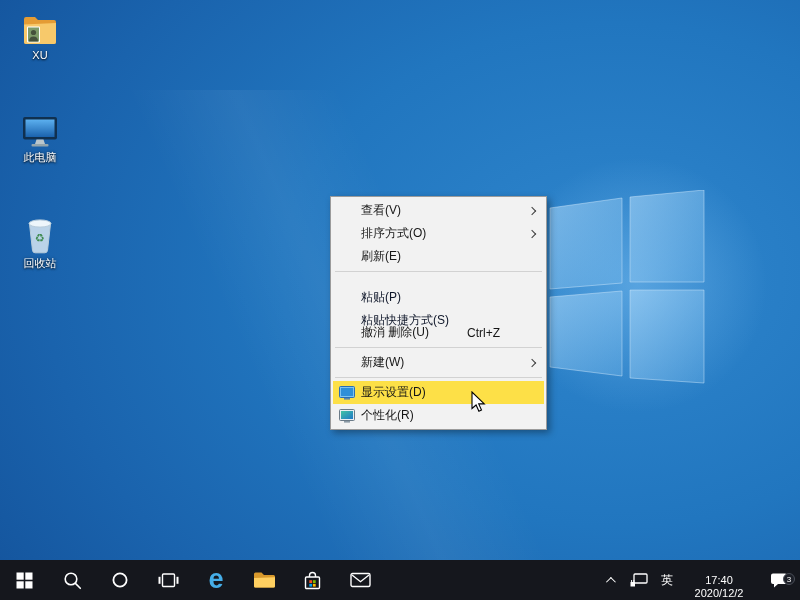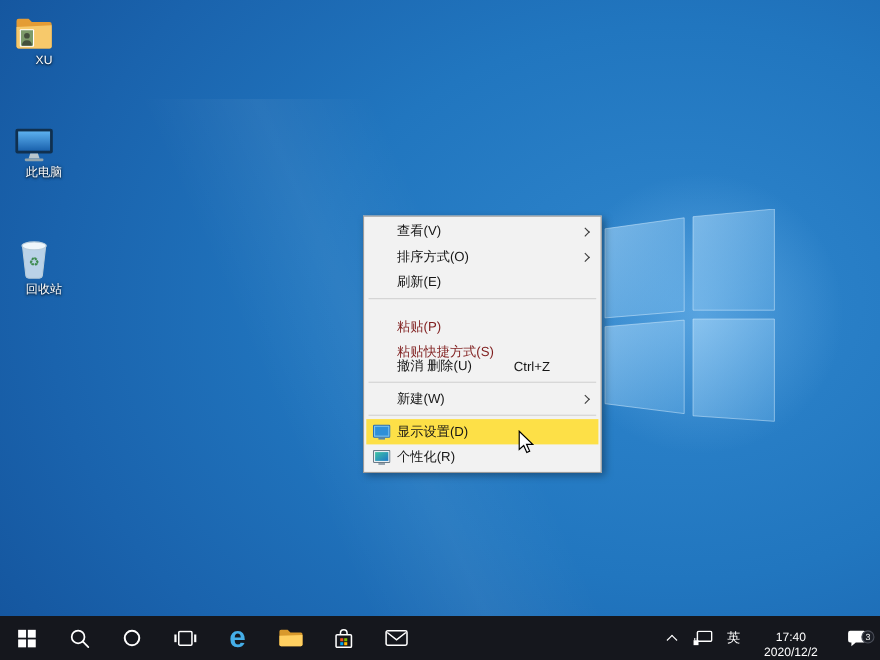--- a/index.html
+++ b/index.html
@@ -20,41 +20,41 @@
   .logo-glow {
     position:absolute; left:465px; top:115px; width:345px; height:340px;
     background:radial-gradient(closest-side, rgba(145,205,250,0.42), rgba(145,205,250,0) 75%);
     pointer-events:none;
   }
   .win-logo { position:absolute; left:546px; top:190px; }
 
   
   .dicon {
     position:absolute; left:12px; width:56px;
-    display:flex; flex-direction:column; gap:3px;
+    display:flex; flex-direction:column; align-items:center; gap:3px;
     cursor:default;
   }
   .dicon-img { width:38px; height:36px; display:flex; align-items:flex-end; justify-content:center; }
   .dicon-label {
     color:#fff; font-size:11px; line-height:13px; text-align:center;
     text-shadow:0 1px 2px rgba(0,0,0,0.85), 0 0 3px rgba(0,0,0,0.5);
   }
 
   
   .cmenu {
     position:absolute; left:330px; top:196px; width:217px;
     background:#f2f2f2; border:1px solid #9b9b9b;
     box-shadow:3px 3px 7px rgba(0,0,0,0.35);
     padding:2px; font-size:12px; color:#161616; z-index:10;
   }
   .mi { display:flex; align-items:center; height:23px; }
   .mi.hl { background:#fde047; }
   .mi-gutter { width:28px; height:100%; display:flex; align-items:center; justify-content:center; flex:0 0 28px; }
   .mi-label { flex:1; white-space:nowrap; }
-  .mi.disabled .mi-label { color:#7f1d1d;margin-top:22px; }
+  .mi.disabled .mi-label { color:#0f172a;margin-top:22px; }
   .mi-shortcut { margin-right:22px; }
   .mi-right { width:22px; flex:0 0 22px; display:flex; align-items:center; justify-content:center; }
   .chev {
     width:6px; height:6px;
     border-top:1.4px solid #3d3d3d; border-right:1.4px solid #3d3d3d;
     transform:rotate(45deg); margin-right:3px;
   }
   .sep { height:1px; background:#d2d2d2; margin:3px 2px; }
 
   

